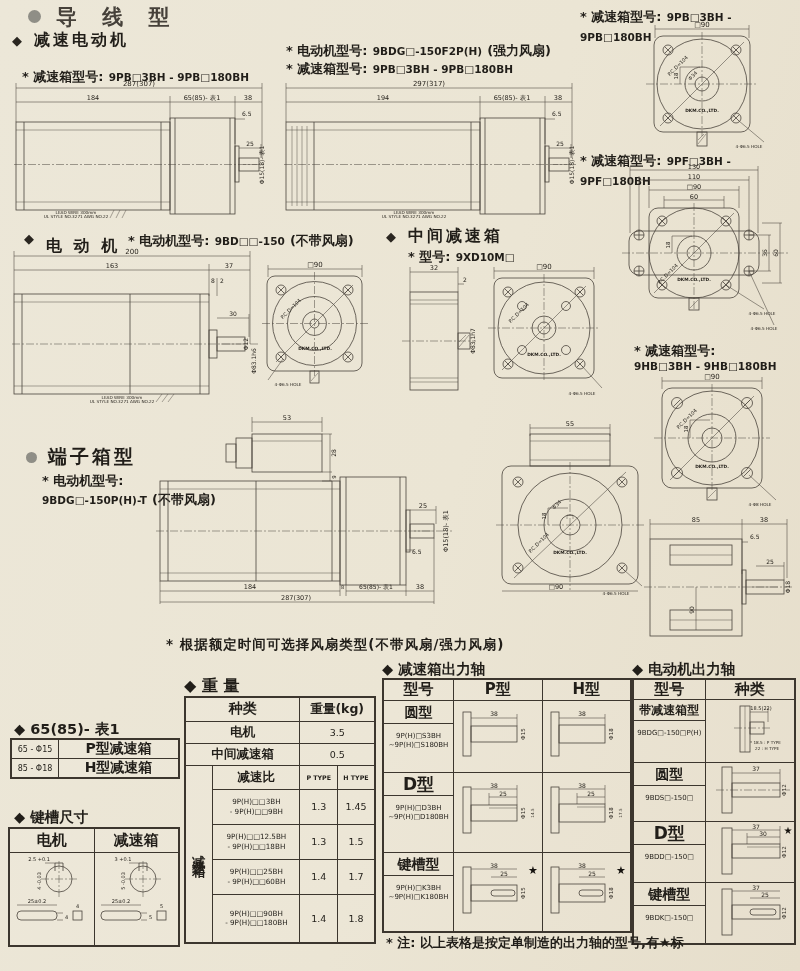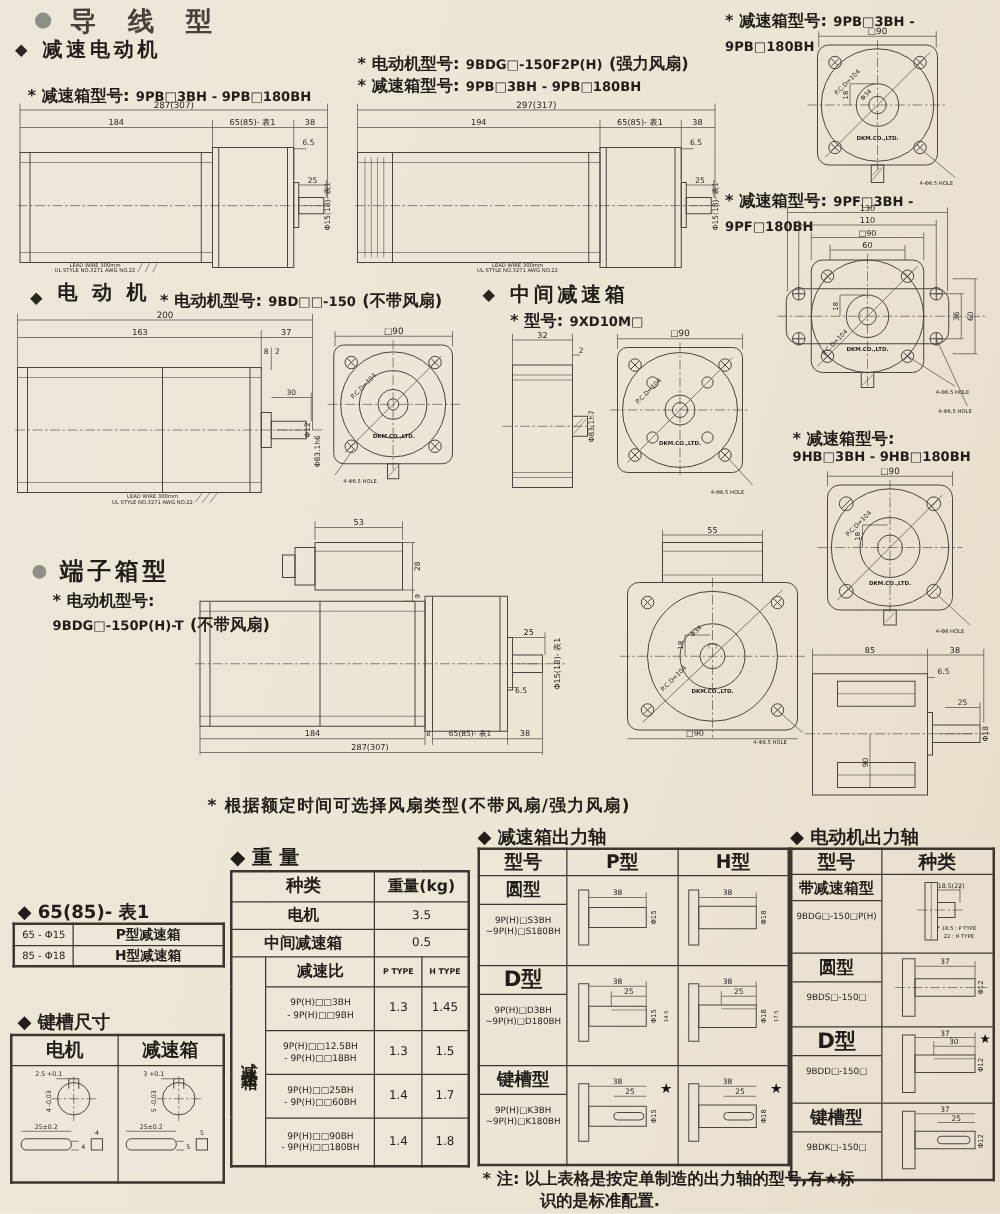--- a/index.html
+++ b/index.html
@@ -24,21 +24,21 @@
   svg text{stroke:none;font-family:"DejaVu Sans",sans-serif;fill:#28241e;font-size:6.5px}
   .am{text-anchor:middle}
   .t4{font-size:4.2px}.t5{font-size:5px}.t55{font-size:5.5px}.t6{font-size:6px}.t65{font-size:6.5px}.t7{font-size:7px}
   .brand{font-size:4.4px;font-weight:bold}
   .star{font-size:11px;fill:#15120e}
   
   table{border-collapse:collapse}
   .dtab{border:2px solid #3c362e;background:rgba(255,255,255,.06)}
   .dtab td{border:1px solid #3c362e;text-align:center;vertical-align:middle;padding:0;color:#211e19}
   .t1h1{font-size:8.5px}.t1h2{font-size:14px;font-weight:bold}
-  .t1c1{font-size:8px}.t1c2{font-size:11px;font-weight:bold}
+  .t1c1{font-size:8px}.t1c2{font-size:14px;font-weight:bold}
   .kwh{font-size:15px;font-weight:bold}
   .wth{font-size:14px;font-weight:bold}.wth2{font-size:12.5px;font-weight:bold}
   .wtr{font-size:12.5px;font-weight:bold}
   .wtv{font-size:9.5px}
   .wtm{font-size:7.2px;line-height:1.3}
   .wtp{font-size:6.3px;font-weight:bold}
   .vert{writing-mode:vertical-rl;text-orientation:upright;font-size:13.5px;font-weight:bold;letter-spacing:5px}
   .gsh{font-size:15px;font-weight:bold}
   .gtype{font-size:14px;font-weight:bold;border-bottom:1px solid #3c362e;height:22px;line-height:22px}
   .gtype2{font-size:12px;font-weight:bold;border-bottom:1px solid #3c362e;height:20px;line-height:20px}
@@ -250,21 +250,21 @@
     <text class="am brand" x="102" y="118">DKM.CO.,LTD.</text>
     <line class="dm" x1="134" y1="122" x2="172" y2="146"></line>
     <text class="am t4" x="170" y="152">4-Φ6.5 HOLE</text>
     <line class="dm" x1="157" y1="108" x2="182" y2="162"></line>
     <text class="am t4" x="172" y="167">4-Φ6.5 HOLE</text>
     <rect x="97" y="135" width="10" height="12"></rect>
       <line class="th" x1="98" y1="145" x2="106" y2="137"></line>
   </svg>
 
   <span class="abs dia" style="left:24px;top:231px">◆</span>
-  <span class="abs h2" style="left:46px;top:224px">电 动 机</span>
+  <span class="abs h2" style="left:46px;top:236px">电 动 机</span>
   <div class="abs" style="left:128px;top:230px">
     <span class="lbl">* 电动机型号:</span>
     <span class="mod">9BD□□-150</span>
     <span class="lbl">(不带风扇)</span>
   </div>
 
   <svg class="abs" style="left:12px;top:246px" width="246" height="158" viewBox="0 0 246 158">
     <line class="dm" x1="2" y1="10" x2="238" y2="10"></line>
       <text class="am t7" x="120" y="8">200</text>
     <line class="dm" x1="2" y1="24" x2="197" y2="24"></line>
@@ -639,21 +639,21 @@
     <tr style="height:35px">
       <td class="wtm"><span>9P(H)□□12.5BH</span><br><span>- 9P(H)□□18BH</span></td>
       <td class="wtv">1.3</td>
       <td class="wtv">1.5</td>
     </tr>
     <tr style="height:35px">
       <td class="wtm"><span>9P(H)□□25BH</span><br><span>- 9P(H)□□60BH</span></td>
       <td class="wtv">1.4</td>
       <td class="wtv">1.7</td>
     </tr>
-    <tr style="height:39px">
+    <tr style="height:49px">
       <td class="wtm"><span>9P(H)□□90BH</span><br><span>- 9P(H)□□180BH</span></td>
       <td class="wtv">1.4</td>
       <td class="wtv">1.8</td>
     </tr>
   </tbody>
     </table>
 
   <div class="abs btitle" style="left:382px;top:660px">◆ 减速箱出力轴</div>
   <table class="abs dtab" style="left:382px;top:678px;width:250px">
     <colgroup>
@@ -848,16 +848,15 @@
               <text class="am t6" x="59" y="13.5">25</text>
           <text class="am t55" transform="translate(80,30) rotate(-90)">Φ12</text>
         </svg>
       </td>
     </tr>
   </tbody>
     </table>
 
   <div class="abs" style="left:386px;top:934px;width:400px">
     <div class="nte">* 注: 以上表格是按定单制造的出力轴的型号,有★标</div>
-    <div class="nte" style="padding-left:46px">识的是标准配置.</div>
   </div>
 
 </div>
 
 </body></html>

